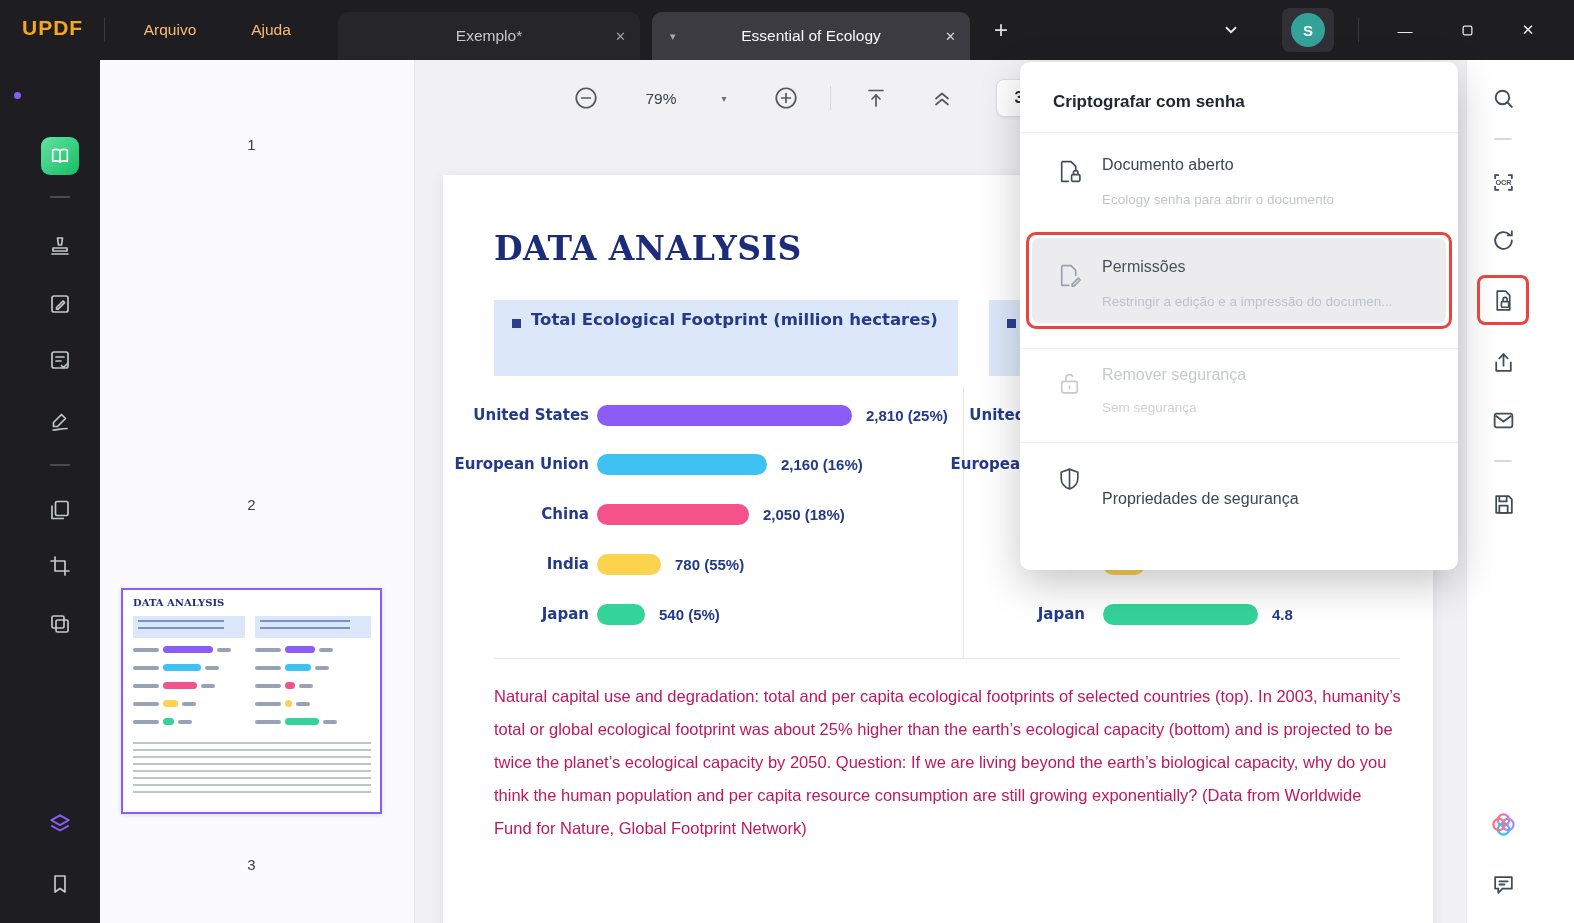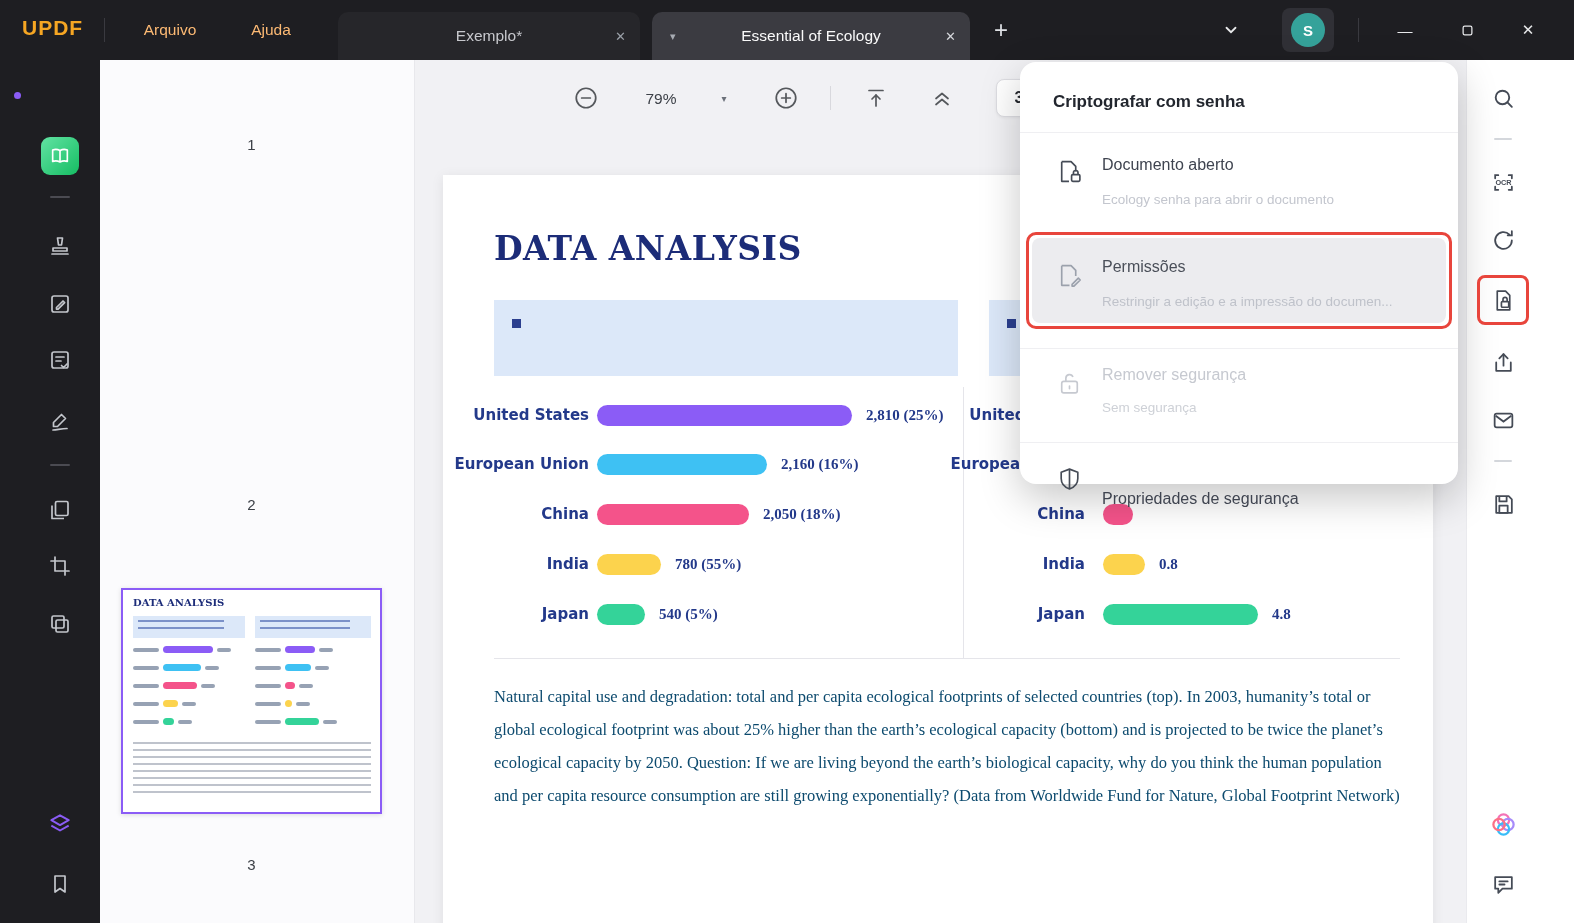--- a/index.html
+++ b/index.html
@@ -51,33 +51,33 @@
   .page{position:absolute;left:443px;top:175px;width:990px;height:780px;background:#fff;box-shadow:0 2px 12px rgba(0,0,0,.08)}
   .doc-title{position:absolute;left:51px;top:54px;font-family:"DejaVu Serif",serif;font-weight:800;font-size:33px;letter-spacing:.5px;color:#1c2c78}
   .banner{position:absolute;top:125px;height:76px;background:#dce8f9}
   .banner .sq{position:absolute;left:18px;top:19px;width:9px;height:9px;background:#2b3f8f}
   .banner .bl{position:absolute;left:37px;font-weight:700;font-size:16.5px;color:#23398a;font-family:"DejaVu Sans",sans-serif}
   .crow{position:absolute;display:flex;align-items:center;height:22px;left:0;width:520px}
   .crow.right{left:496px;width:500px}
   .c-label{width:146px;text-align:right;font-weight:700;font-size:15px;color:#23398a;font-family:"DejaVu Sans",sans-serif;white-space:nowrap}
   .c-bar{height:21px;border-radius:11px;margin-left:8px;flex:none}
   .crow.right .c-bar{margin-left:18px}
-  .c-value{margin-left:14px;font-weight:700;font-size:15px;color:#23398a;font-family:Liberation Serif, serif;white-space:nowrap}
+  .c-value{margin-left:14px;font-weight:700;font-size:15px;color:#23398a;font-family:Liberation Sans, sans-serif;white-space:nowrap}
   .v-divider{position:absolute;left:520px;top:212px;width:1px;height:272px;background:#e5e5ea}
   .h-hairline{position:absolute;left:51px;top:483px;width:906px;height:1px;background:#e5e5ea}
-  .doc-para{position:absolute;left:51px;top:505px;width:908px;font-family:Liberation Serif, serif;font-size:16.5px;line-height:33px;color:#0c4a6e}
+  .doc-para{position:absolute;left:51px;top:505px;width:908px;font-family:Liberation Sans, sans-serif;font-size:16.5px;line-height:33px;color:#be185d}
 
   
   .tb-btn{position:absolute;width:28px;height:28px;color:#55585c;display:flex;align-items:center;justify-content:center;z-index:2}
   .zoom-label{position:absolute;left:628px;top:90px;width:66px;text-align:center;font-size:15.5px;color:#3c4047;z-index:2}
   .tb-div{position:absolute;left:830px;top:86px;width:1px;height:24px;background:#d8d8dd;z-index:2}
   .page-box{position:absolute;left:996px;top:79px;width:46px;height:38px;background:#fff;border:1px solid #dddde2;border-radius:8px;box-shadow:0 1px 3px rgba(0,0,0,.06);display:flex;align-items:center;justify-content:center;font-size:16px;font-weight:700;color:#26292e;z-index:2}
 
   
-  .popup{position:absolute;left:1020px;top:62px;width:438px;height:422px;background:#fff;border-radius:16px;box-shadow:0 14px 40px rgba(0,0,0,.22);z-index:60}
+  .popup{position:absolute;left:1020px;top:62px;width:438px;height:508px;background:#fff;border-radius:10px;box-shadow:0 14px 40px rgba(0,0,0,.22);z-index:60}
   .popup-title{position:absolute;left:33px;top:30px;font-size:17px;font-weight:700;color:#22262e}
   .hline{position:absolute;left:0;width:438px;height:1px;background:#efeff2}
   .pi-icon{position:absolute;left:36px;width:27px;height:27px;color:#454b56}
   .pi-label{position:absolute;left:82px;font-size:16px;color:#3f4450}
   .pi-sub{position:absolute;left:82px;font-size:13.5px;color:#c3c6ce;white-space:nowrap;overflow:hidden;max-width:330px}
   .redbox{position:absolute;border:3px solid var(--annot-red,#e8453c);border-radius:10px;z-index:70;pointer-events:none}
   .gray-item{position:absolute;left:12px;top:176px;width:414px;height:85px;background:#ececef;border-radius:8px}
 
   
   .right-rail{position:absolute;left:1466px;top:60px;width:108px;height:863px;background:#fff;border-left:1px solid #eaeaee}
@@ -323,20 +323,21 @@
         <path d="M6 18.5l6-5 6 5"></path>
       </svg>
   </button>
   <div class="page-box">3</div>
 
   <section class="page">
     <h1 class="doc-title">DATA ANALYSIS</h1>
 
     <div class="banner" style="left:51px;width:464px">
       <span class="sq"></span>
+      <span class="bl" style="top:10px">Total Ecological Footprint (million hectares)</span>
     </div>
     <div class="banner" style="left:546px;width:411px">
       <span class="sq"></span>
     </div>
 
     <div class="crow" style="top:229px">
       <span class="c-label">United States</span>
       <span class="c-bar" style="width: 255px; background: rgb(139, 92, 246);"></span>
       <span class="c-value">2,810 (25%)</span>
     </div>

